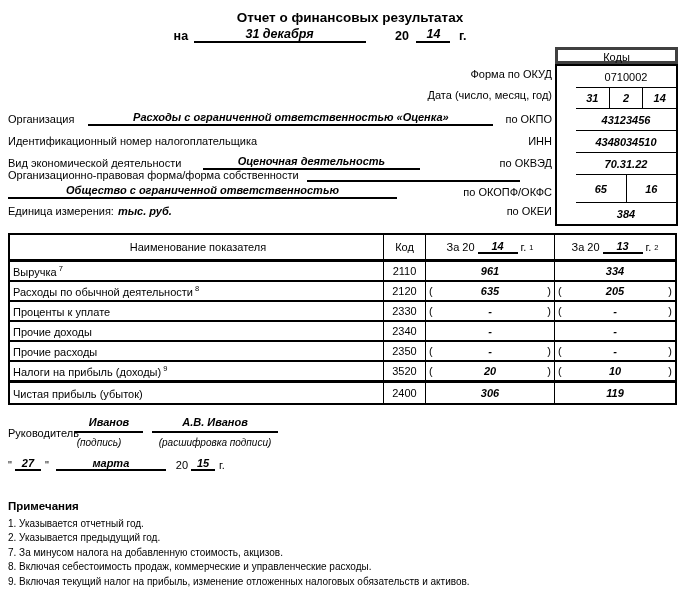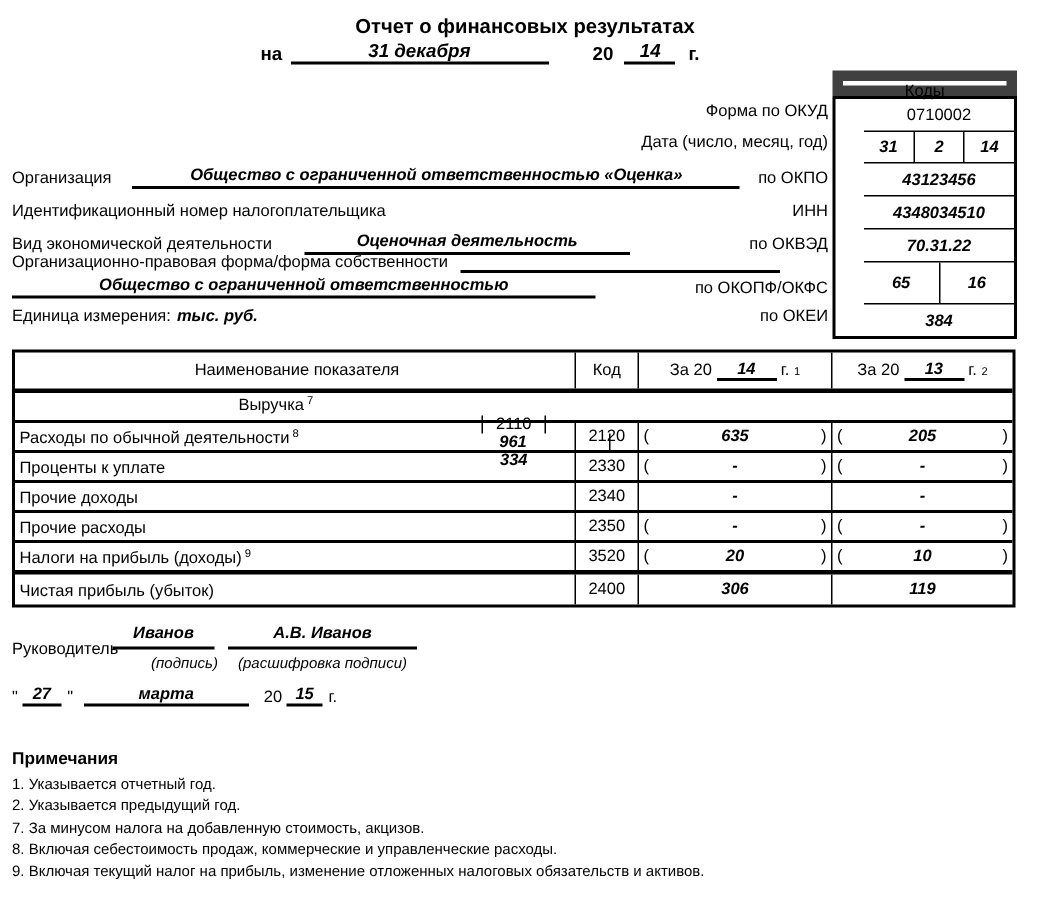--- a/index.html
+++ b/index.html
@@ -6,39 +6,39 @@
   .page{position:relative;width:700px;height:607px;background:#ffffff;
         font-family:"Liberation Sans",sans-serif;color:#000;font-size:11px;overflow:hidden;}
   .bi{font-weight:bold;font-style:italic;}
   .u{display:inline-block;border-bottom:2px solid #000;text-align:center;}
   
   .t1{position:absolute;top:10px;left:0;width:700px;text-align:center;font-weight:bold;font-size:13.5px;}
   .t2{position:absolute;top:27px;left:0;width:640px;text-align:center;font-weight:bold;font-size:12.5px;}
   .t2 .u{vertical-align:bottom;}
   
   .codes{position:absolute;left:555px;top:47px;width:123px;}
-  .codes .hdr{height:17px;line-height:15px;border:7px solid #404040;box-sizing:border-box;text-align:center;}
+  .codes .hdr{height:17px;line-height:15px;border:3px solid #404040;box-sizing:border-box;text-align:center;}
   .codes .main{border:2px solid #000;box-sizing:border-box;padding-left:19px;}
   .crow{box-sizing:border-box;display:flex;align-items:center;justify-content:center;
         font-weight:bold;font-style:italic;border-top:1px solid #000;}
   .crow.nt{border-top:none;}
   .crow.plain{font-weight:normal;font-style:normal;}
   .h21{height:21px}.h22{height:22px}.h28{height:28px}
   .ccell{flex:1;height:100%;display:flex;align-items:center;justify-content:center;box-sizing:border-box;}
   .ccell + .ccell{border-left:1px solid #000;}
   
   .frow{position:absolute;left:8px;width:544px;display:flex;align-items:flex-end;line-height:14px;}
   .rlab{text-align:right;}
   .fill{flex:1;}
   .uv{border-bottom:2px solid #000;text-align:center;font-weight:bold;font-style:italic;}
   
   .ftable{position:absolute;left:8px;top:233px;width:669px;border:2px solid #000;box-sizing:border-box;}
   .thead{display:flex;align-items:center;height:24px;border-bottom:3px solid #000;text-align:center;}
   .trow{display:flex;align-items:center;height:18px;border-top:2px solid #000;}
-  .trow.first{border-top:none;flex-direction:column;}
+  .trow.first{border-top:none;}
   .trow.last{border-top:3px solid #000;height:20px;}
   .cn{width:373px;box-sizing:border-box;padding-left:3px;text-align:left;}
   .thead .cn{text-align:center;}
   .cc{width:43px;box-sizing:border-box;border-left:1px solid #000;border-right:1px solid #000;
       text-align:center;height:100%;display:flex;align-items:center;justify-content:center;}
   .cv1{width:129px;box-sizing:border-box;border-right:1px solid #000;height:100%;}
   .cv2{flex:1;height:100%;}
   .pv{display:flex;align-items:center;width:100%;height:100%;}
   .par{width:11px;box-sizing:border-box;}
   .par.l{text-align:left;padding-left:3px;}
@@ -88,21 +88,21 @@
       </div>
       <div class="crow h22">384</div>
     </div>
   </div>
 
   <div class="frow" style="top:64px;height:21px;display:block;text-align:right;line-height:21px;">Форма по ОКУД</div>
   <div class="frow" style="top:85px;height:21px;display:block;text-align:right;line-height:21px;">Дата (число, месяц, год)</div>
 
   <div class="frow" style="top:106px;height:20px;">
     <span>Организация</span>
-    <span class="uv fill" style="margin-left:14px;">Общество с ограниченной ответственностью «Оценка»</span>
+    <span class="uv fill" style="margin-left:14px;">Расходы с ограниченной ответственностью «Оценка»</span>
     <span class="rlab" style="margin-left:12px;">по ОКПО</span>
   </div>
 
   <div class="frow" style="top:128px;height:20px;">
     <span>Идентификационный номер налогоплательщика</span>
     <span class="fill"></span>
     <span class="rlab">ИНН</span>
   </div>
 
   <div class="frow" style="top:150px;height:20px;">
@@ -281,21 +281,21 @@
             <span class="val">119</span>
             <span class="par r"></span>
           </div>
         </div>
     </div>
   </div>
 
   <div class="abs" style="left:8px;top:427px;">Руководитель</div>
   <div class="abs sigline" style="left:75px;top:414px;width:68px;height:17px;line-height:17px;">Иванов</div>
   <div class="abs sigline" style="left:152px;top:414px;width:126px;height:17px;line-height:17px;">А.В. Иванов</div>
-  <div class="abs cap" style="left:89px;top:437px;width:68px;">(подпись)</div>
+  <div class="abs cap" style="left:65px;top:437px;width:68px;">(подпись)</div>
   <div class="abs cap" style="left:152px;top:437px;width:126px;">(расшифровка подписи)</div>
 
   <div class="abs" style="left:8px;top:455px;display:flex;align-items:flex-end;height:16px;">
     <span>"</span>
     <span class="u bi" style="width:26px;margin-left:3px;">27</span>
     <span style="margin-left:4px;">"</span>
     <span class="u bi" style="width:110px;margin-left:7px;">марта</span>
     <span style="margin-left:10px;">20</span>
     <span class="u bi" style="width:24px;margin-left:3px;">15</span>
     <span style="margin-left:4px;">г.</span>

